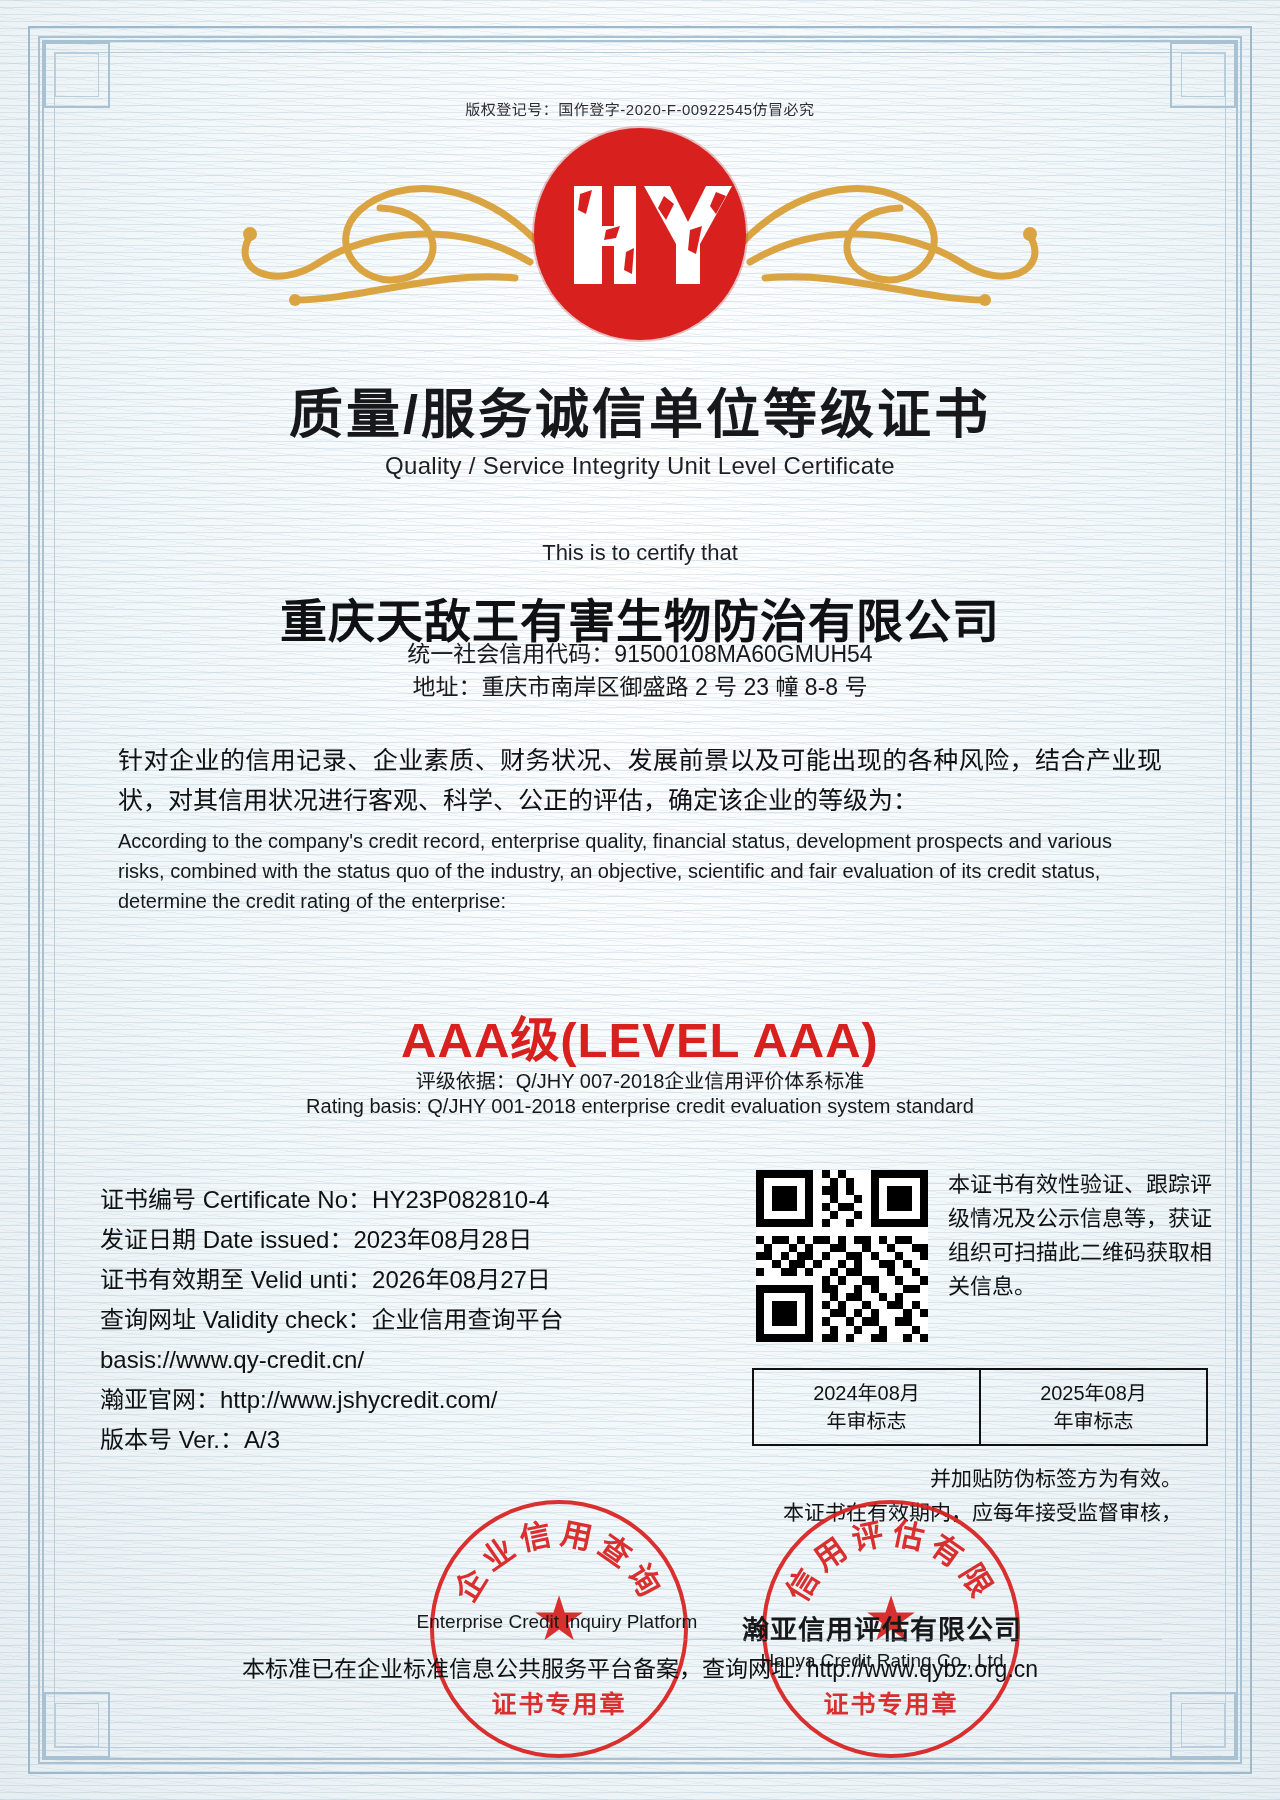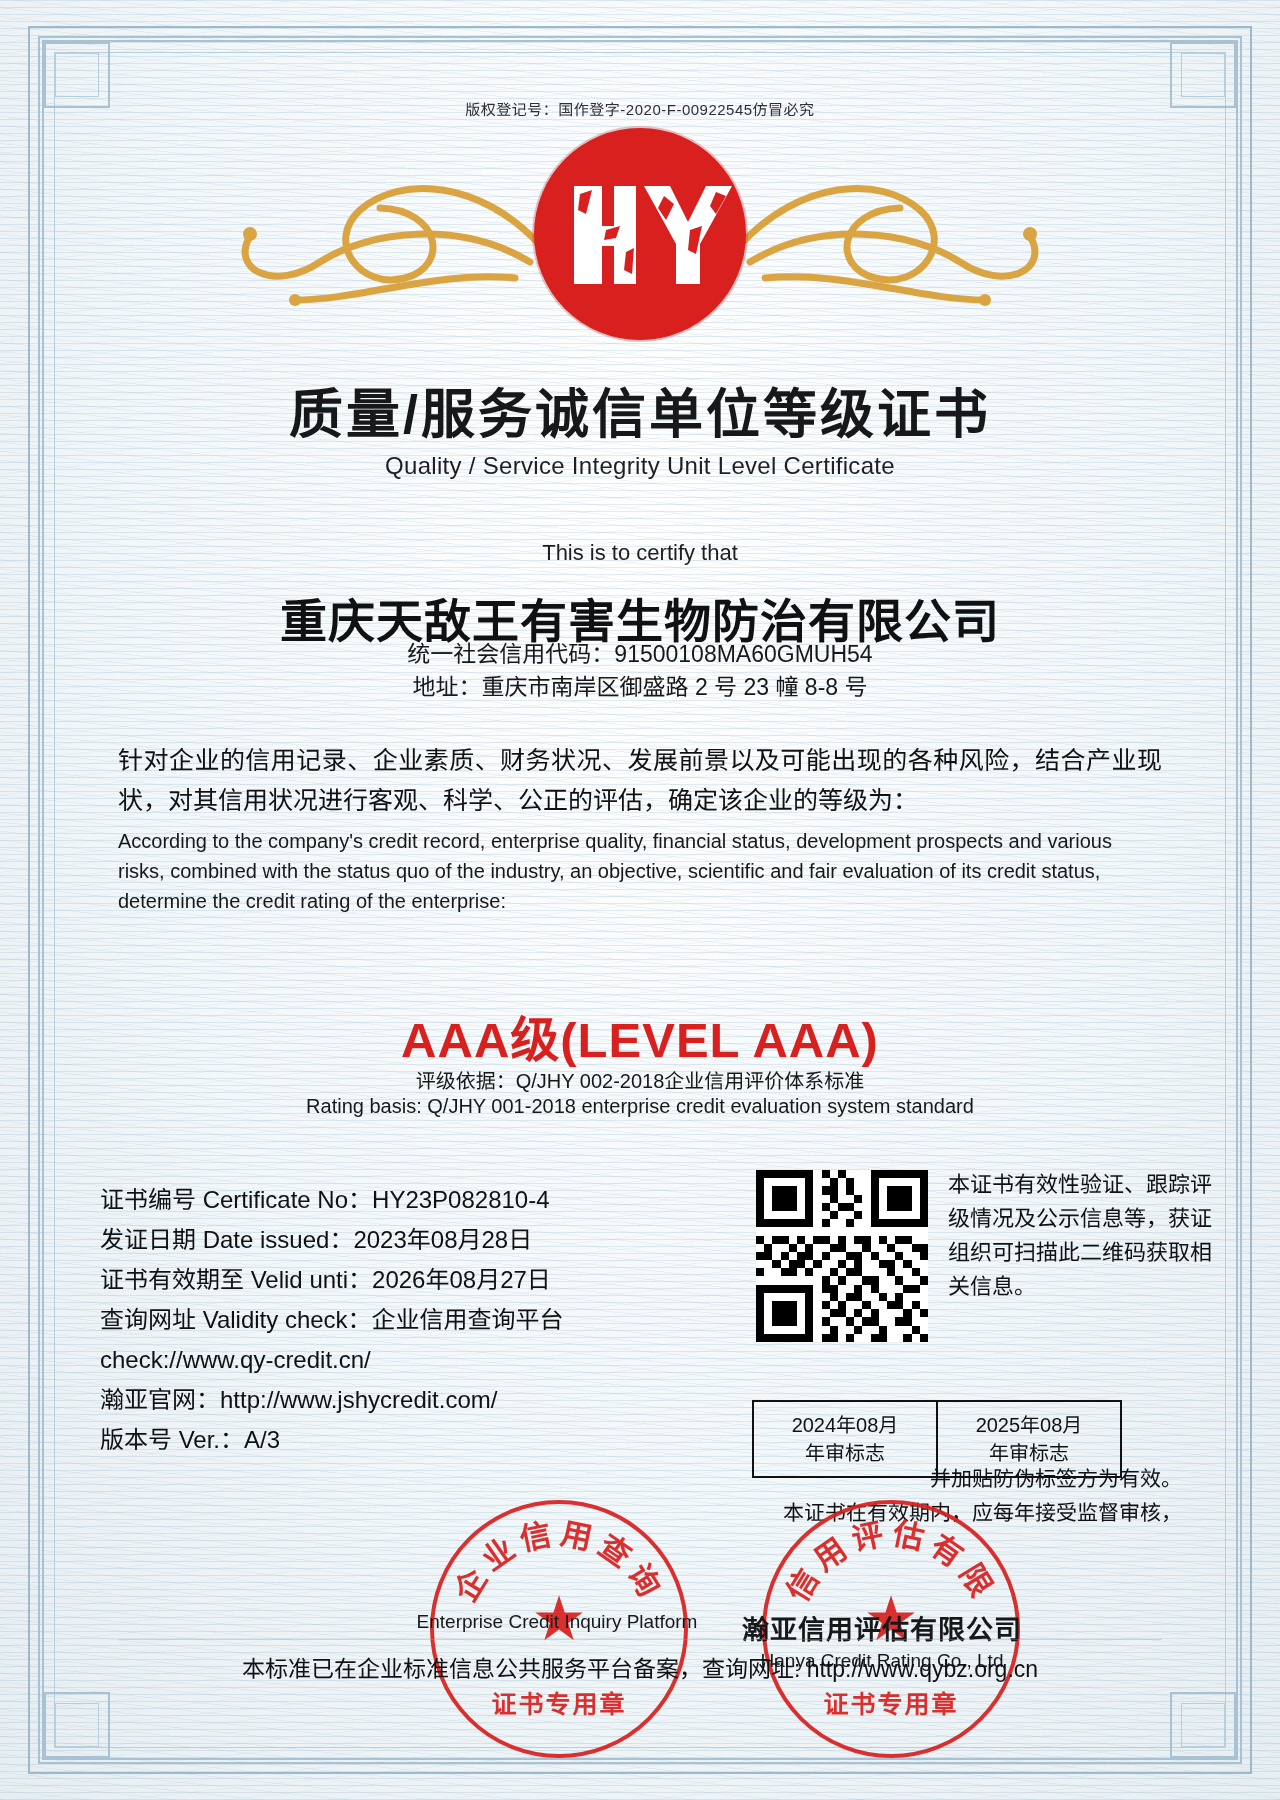--- a/index.html
+++ b/index.html
@@ -128,23 +128,22 @@
   .qr{
     position:absolute;left:756px;top:1170px;width:172px;height:172px;
     background:#fff;
   }
   .qr svg{display:block;}
   .qr-note{
     position:absolute;left:948px;top:1168px;width:268px;
     font-size:22px;line-height:34px;color:#101113;
   }
   .stamps-year{
-    position:absolute;left:752px;top:1368px;width:370px;height:78px;
+    position:absolute;left:752px;top:1368px;width:456px;height:78px;
     display:flex;
-    margin-top:32px;
   }
   .stamps-year .box{
     flex:1;border:2px solid #111;display:flex;flex-direction:column;
     align-items:center;justify-content:center;
     font-size:20px;line-height:28px;color:#111;
   }
   .stamps-year .box+.box{border-left:none;}
   .annual-note{
     position:absolute;left:752px;top:1462px;width:430px;
     font-size:21px;line-height:34px;color:#101113;text-align:right;
@@ -256,29 +255,29 @@
   <div class="company">重庆天敌王有害生物防治有限公司</div>
   <div class="credit-code">统一社会信用代码：91500108MA60GMUH54</div>
   <div class="address">地址：重庆市南岸区御盛路 2 号 23 幢 8-8 号</div>
 
   <div class="body-block">
     <div class="body-cn">针对企业的信用记录、企业素质、财务状况、发展前景以及可能出现的各种风险，结合产业现状，对其信用状况进行客观、科学、公正的评估，确定该企业的等级为：</div>
     <div class="body-en">According to the company's credit record, enterprise quality, financial status, development prospects and various risks, combined with the status quo of the industry, an objective, scientific and fair evaluation of its credit status, determine the credit rating of the enterprise:</div>
   </div>
 
   <div class="level">AAA级(LEVEL AAA)</div>
-  <div class="basis-cn">评级依据：Q/JHY 002-2018企业信用评价体系标准</div>
+  <div class="basis-cn">评级依据：Q/JHY 007-2018企业信用评价体系标准</div>
   <div class="basis-en">Rating basis: Q/JHY 001-2018 enterprise credit evaluation system standard</div>
 
   <div class="left-info">
     <div class="row">证书编号 Certificate No：HY23P082810-4</div>
     <div class="row">发证日期 Date issued：2023年08月28日</div>
     <div class="row">证书有效期至 Velid unti：2026年08月27日</div>
     <div class="row">查询网址 Validity check：企业信用查询平台</div>
-    <div class="row">check://www.qy-credit.cn/</div>
+    <div class="row">basis://www.qy-credit.cn/</div>
     <div class="row">瀚亚官网：http://www.jshycredit.com/</div>
     <div class="row">版本号 Ver.：A/3</div>
   </div>
 
   <div class="qr">
     <svg viewBox="0 0 21 21" width="172" height="172" shape-rendering="crispEdges">
       <rect width="21" height="21" fill="#fff"></rect>
       <g fill="#000">
         <rect x="0" y="0" width="7" height="1"></rect>
           <rect x="0" y="6" width="7" height="1"></rect>

